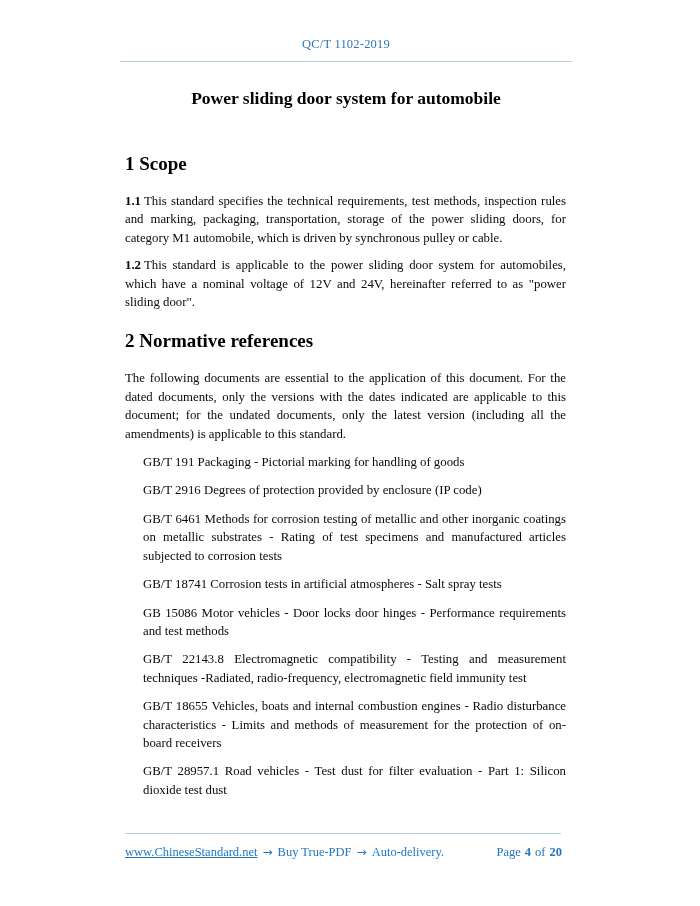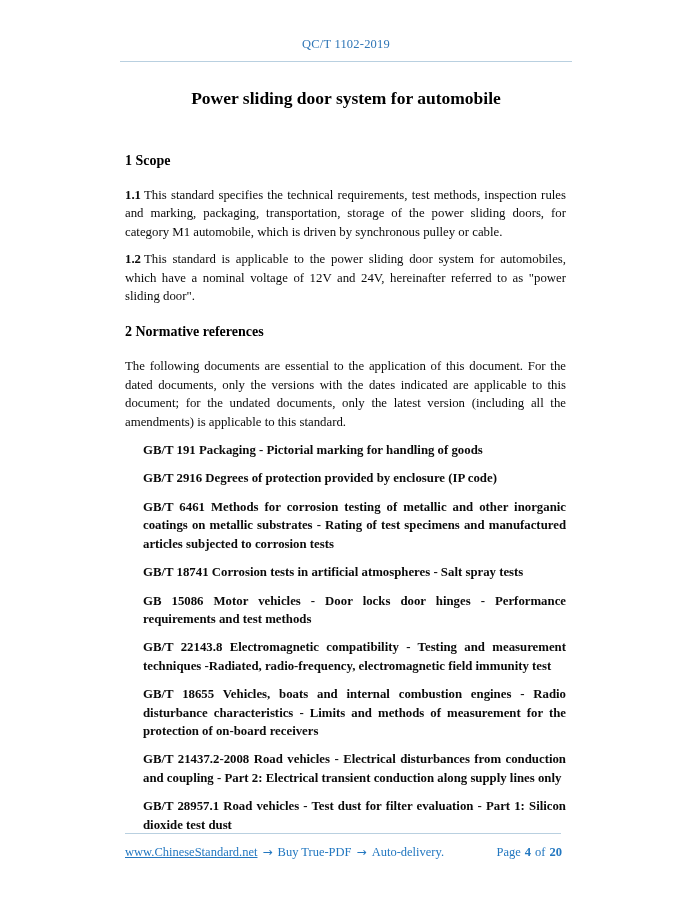--- a/index.html
+++ b/index.html
@@ -37,21 +37,21 @@
     text-align: center;
     font-size: 17.5px;
     font-weight: bold;
     color: #000;
   }
   
   .content {
     margin: 0 126px 0 125px;
   }
   .section-heading {
-    font-size: 14px;
+    font-size: 19px;
     font-weight: bold;
     margin: 0;
     color: #000;
   }
   .heading-scope   { margin-top: 44px; }
   .heading-normref { margin-top: 19px; }
   .para {
     font-size: 12.8px;
     line-height: 18.4px;
     text-align: justify;
@@ -60,21 +60,20 @@
   .para-first { margin-top: 17px; }
   .para-next  { margin-top: 9px; }
   .para .num-label {
     font-weight: bold;
     margin-right: 3px;
   }
   .ref-list {
     margin: 0;
     padding: 0;
     list-style: none;
-    font-weight: bold;
   }
   .ref {
     font-size: 12.8px;
     line-height: 18.4px;
     text-align: justify;
     margin: 10px 0 0 18px;
   }
   
   .footer-rule {
     position: absolute;
@@ -135,21 +134,20 @@
     <p class="para para-first">The following documents are essential to the application of this document. For the dated documents, only the versions with the dates indicated are applicable to this document; for the undated documents, only the latest version (including all the amendments) is applicable to this standard.</p>
 
     <ul class="ref-list">
       <li class="ref">GB/T 191 Packaging - Pictorial marking for handling of goods</li>
       <li class="ref">GB/T 2916 Degrees of protection provided by enclosure (IP code)</li>
       <li class="ref">GB/T 6461 Methods for corrosion testing of metallic and other inorganic coatings on metallic substrates - Rating of test specimens and manufactured articles subjected to corrosion tests</li>
       <li class="ref">GB/T 18741 Corrosion tests in artificial atmospheres - Salt spray tests</li>
       <li class="ref">GB 15086 Motor vehicles - Door locks door hinges - Performance requirements and test methods</li>
       <li class="ref">GB/T 22143.8 Electromagnetic compatibility - Testing and measurement techniques -Radiated, radio-frequency, electromagnetic field immunity test</li>
       <li class="ref">GB/T 18655 Vehicles, boats and internal combustion engines - Radio disturbance characteristics - Limits and methods of measurement for the protection of on-board receivers</li>
-      <li class="ref">GB/T 21437.2-2008 Road vehicles - Electrical disturbances from conduction and coupling - Part 2: Electrical transient conduction along supply lines only</li>
       <li class="ref">GB/T 28957.1 Road vehicles - Test dust for filter evaluation - Part 1: Silicon dioxide test dust</li>
     </ul>
 
   </div>
 
   <div class="footer-rule"></div>
 
   <footer class="footer-row">
     <div class="footer-left">
       <a class="site-link">www.ChineseStandard.net</a><span class="arrow-icon">→</span><span>Buy True-PDF</span><span class="arrow-icon">→</span><span>Auto-delivery.</span>

